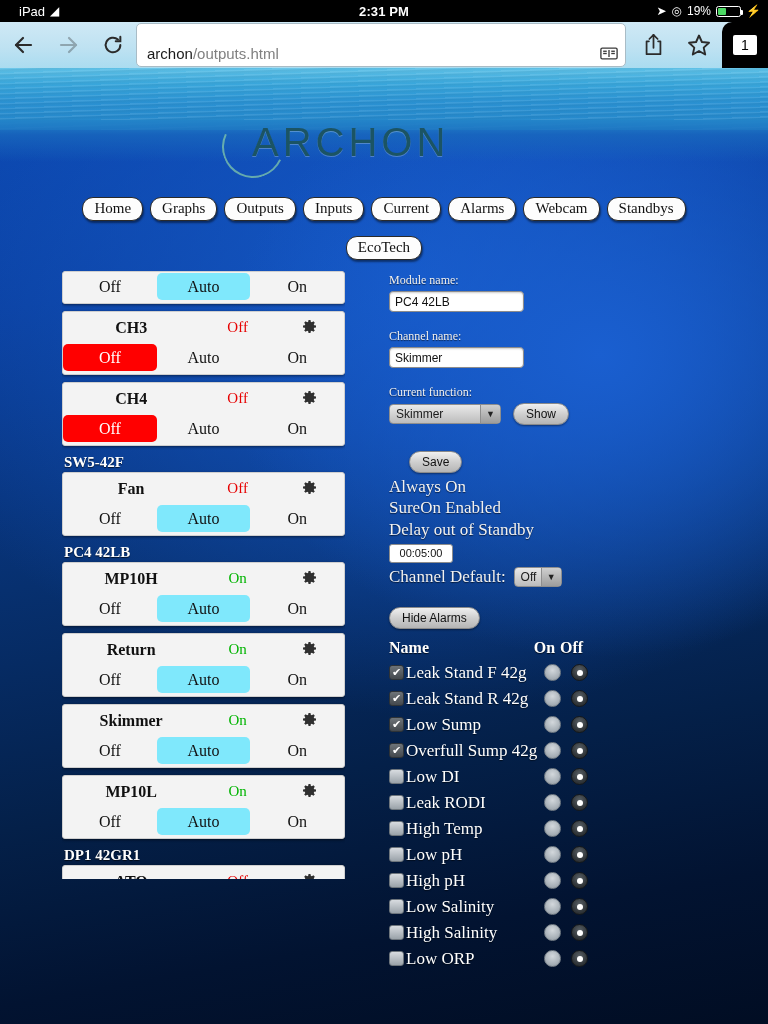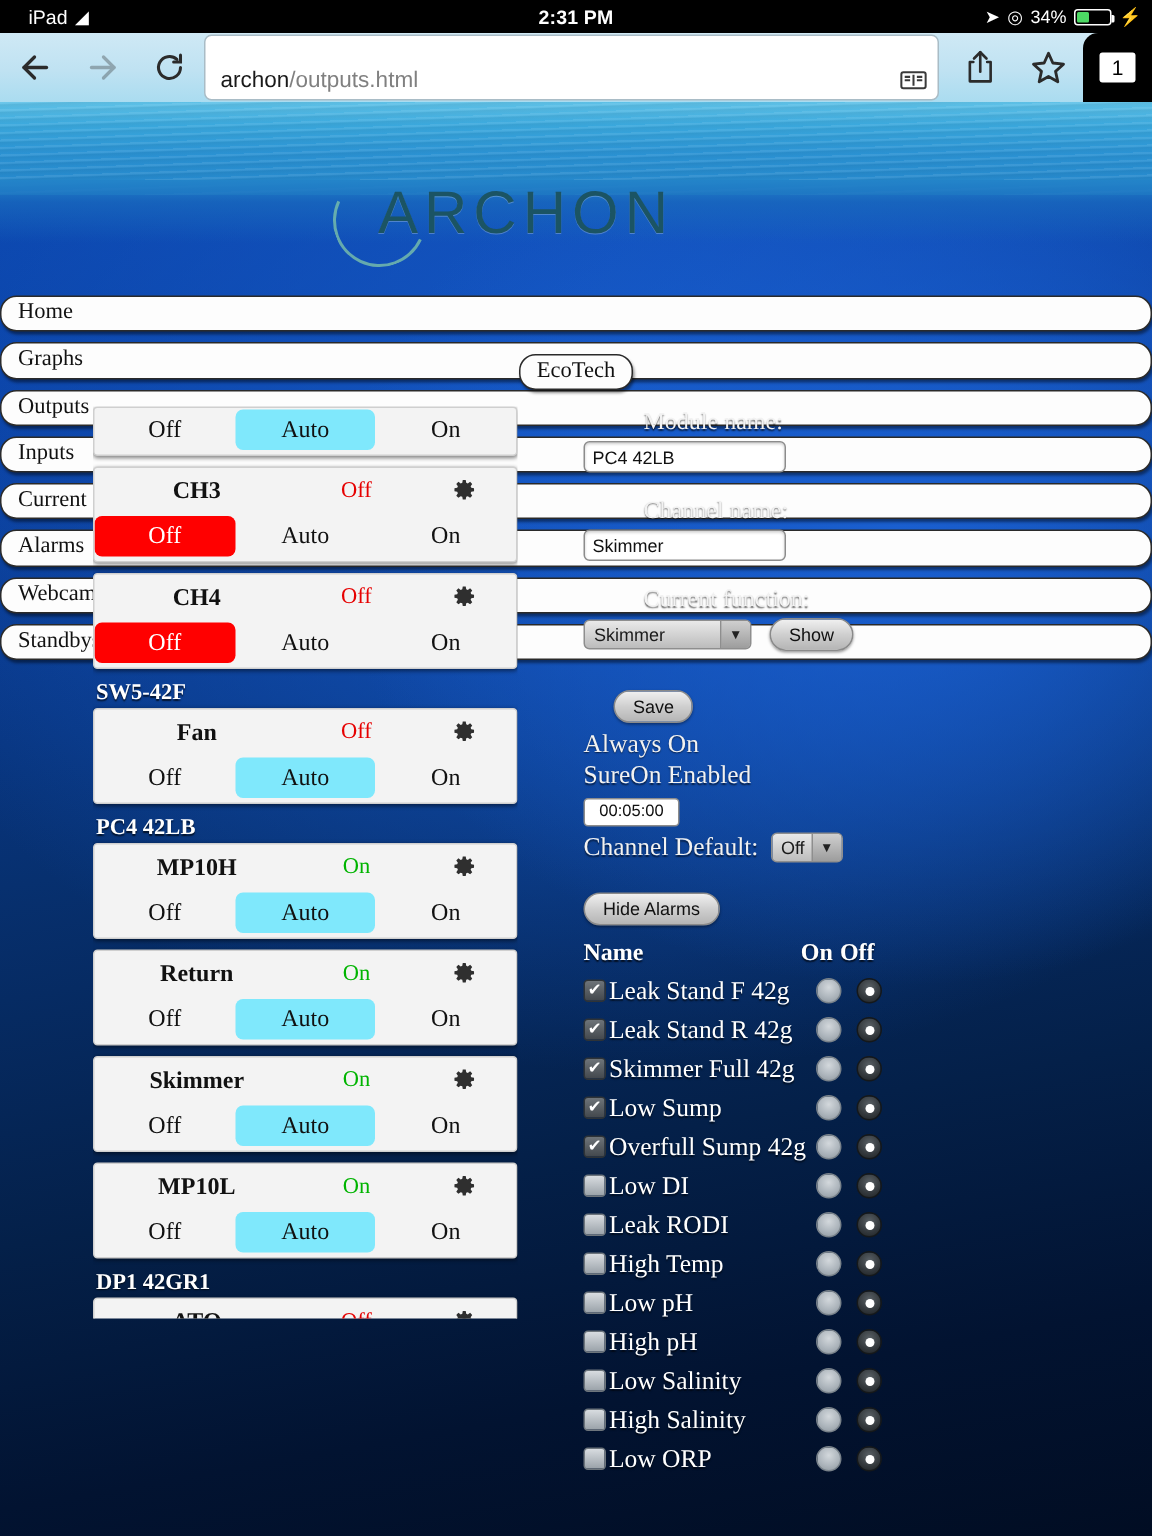--- a/index.html
+++ b/index.html
@@ -120,21 +120,21 @@
     border-top-color: transparent; border-right-color: transparent;
     transform: rotate(-20deg);
     z-index: 3;
   }
 
   
   .navrow {
     position: absolute; left: 0; width: 768px;
     display: flex; justify-content: center; gap: 7px;
   }
-  .navrow1 { top: 129px; flex-direction: column; }
+  .navrow1 { top: 129px; }
   .navrow2 { top: 168px; }
   .navbtn {
     background: #fdfdfd;
     border: 1px solid #2a2a2a;
     border-radius: 11px;
     padding: 2px 11px 3px;
     font-family: "Liberation Serif", serif;
     font-size: 15px; color: #111; line-height: 1.15;
     box-shadow: 1px 2px 2px rgba(0,0,0,.45);
     white-space: nowrap;
@@ -181,23 +181,22 @@
     font-size: 16px; color: #111;
     border-radius: 5px;
     margin: 1px 0 3px;
   }
   .cbtn.sel-auto { background: #7fe8fc; }
   .cbtn.sel-off  { background: #ff0000; color: #fff; }
 
   
   .form { position: absolute; left: 389px; top: 205px; width: 360px; }
   .flabel {
-    color: #f2f2f2; font-size: 16px; margin-bottom: 3px;
+    color: #f2f2f2; font-size: 12px; margin-bottom: 3px;
     text-shadow: 0 1px 1px rgba(0,0,0,.6);
-    margin-left: 40px;
   }
   .ftext {
     width: 135px; height: 21px;
     background: #fff; border: 1px solid #8c8c8c; border-radius: 4px;
     font-family: "Liberation Sans", sans-serif; font-size: 12px;
     color: #111; padding: 0 5px; display: flex; align-items: center;
     margin-bottom: 17px;
     box-shadow: inset 0 1px 2px rgba(0,0,0,.2);
   }
   .selrow { display: flex; align-items: center; gap: 12px; margin-bottom: 26px; }
@@ -297,21 +296,21 @@
 
 <div class="statusbar">
   <div class="sb-left">
     <span>iPad</span>
     <span class="wifi-glyph">◢</span>
   </div>
   <div class="sb-center">2:31 PM</div>
   <div class="sb-right">
     <span>➤</span>
     <span>◎</span>
-    <span>34%</span>
+    <span>19%</span>
     <span class="batt">
         <span class="batt-fill" style="width: 34%;"></span>
       </span>
     <span>⚡</span>
   </div>
 </div>
 
 <div class="toolbar">
   <div class="tb-btn nav-back">
     <svg width="24" height="24" viewBox="0 0 24 24" fill="none" stroke="#2b2b2b" stroke-width="2.2" stroke-linecap="round" stroke-linejoin="round">
@@ -558,20 +557,21 @@
       </div>
       <div class="pillbtn">Show</div>
     </div>
 
     <div class="save-wrap">
       <div class="pillbtn">Save</div>
     </div>
 
     <div class="ftxt-line">Always On</div>
     <div class="ftxt-line">SureOn Enabled</div>
+    <div class="ftxt-line">Delay out of Standby</div>
     <div class="timebox">00:05:00</div>
 
     <div class="cdrow">
       <span class="flabel2">Channel Default:</span>
       <div class="fselect small">
         <span class="val">Off</span>
         <span class="arrow">▼</span>
       </div>
     </div>
 
@@ -601,30 +601,20 @@
           <span class="alarm-name">Leak Stand R 42g</span>
           <span class="rcell-on">
             <span class="radio off-state"></span>
           </span>
           <span class="rcell-off">
             <span class="radio on-state"></span>
           </span>
         </div>
         <div class="alarm-row">
           <span class="chk on"></span>
-          <span class="alarm-name">Skimmer Full 42g</span>
-          <span class="rcell-on">
-            <span class="radio off-state"></span>
-          </span>
-          <span class="rcell-off">
-            <span class="radio on-state"></span>
-          </span>
-        </div>
-        <div class="alarm-row">
-          <span class="chk on"></span>
           <span class="alarm-name">Low Sump</span>
           <span class="rcell-on">
             <span class="radio off-state"></span>
           </span>
           <span class="rcell-off">
             <span class="radio on-state"></span>
           </span>
         </div>
         <div class="alarm-row">
           <span class="chk on"></span>

